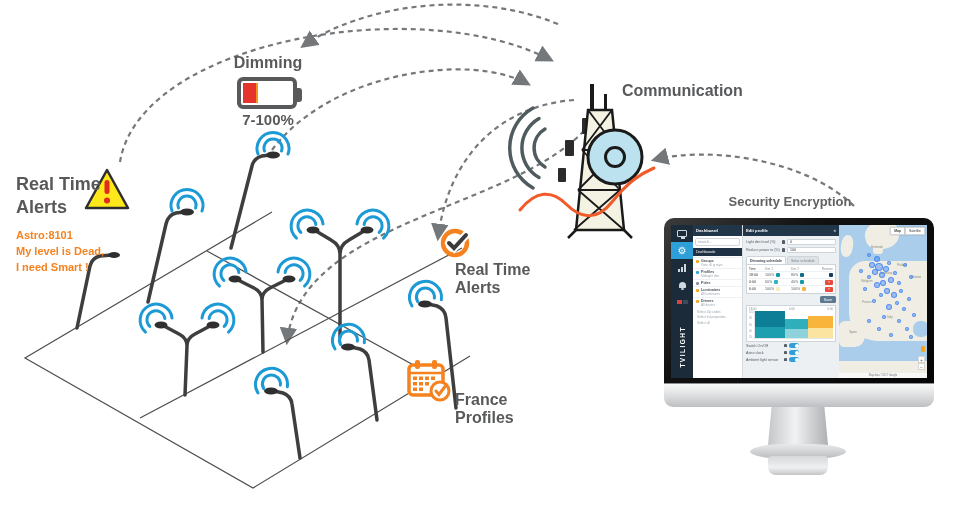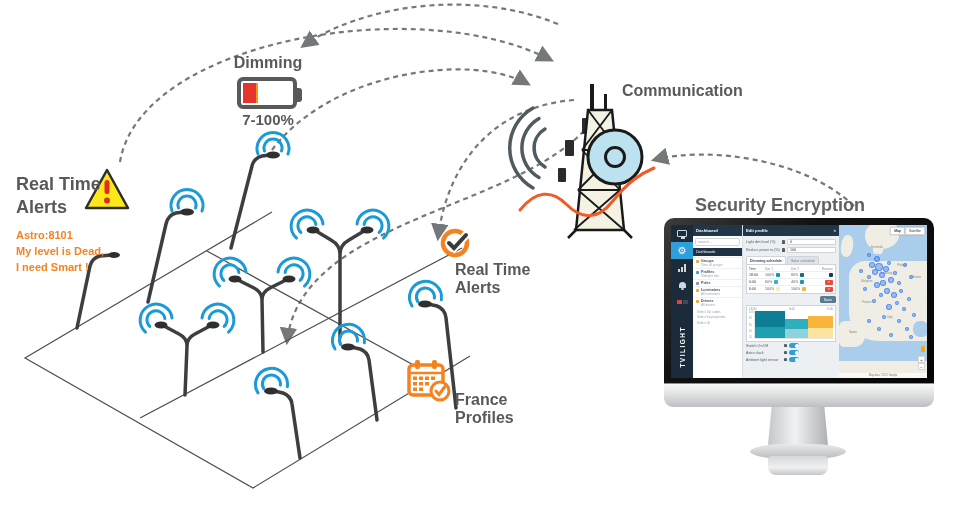--- a/index.html
+++ b/index.html
@@ -8,21 +8,21 @@
   .stage *{box-sizing:border-box;}
 
   
   .lbl{position:absolute;color:#58595B;font-weight:bold;line-height:1.12;}
   .lbl-dimming{left:218px;top:54px;width:100px;text-align:center;font-size:16px;}
   .lbl-range{left:218px;top:112px;width:100px;text-align:center;font-size:15px;}
   .lbl-alerts{left:16px;top:173px;font-size:18px;line-height:1.25;}
   .alert-msg{position:absolute;left:16px;top:228px;color:#F5821F;font-weight:bold;
              font-size:11px;line-height:1.45;}
   .lbl-comm{left:622px;top:82px;font-size:16px;}
-  .lbl-security{left:695px;top:195px;width:190px;text-align:left;font-size:18px;color:#5F6062;}
+  .lbl-security{left:695px;top:195px;width:190px;text-align:center;font-size:13px;color:#5F6062;}
   .lbl-rtc{left:455px;top:261px;font-size:16px;}
   .lbl-sched{left:455px;top:391px;font-size:16px;}
 
   
   .battery{position:absolute;left:237px;top:77px;width:60px;height:32px;
            border:4px solid #58595B;border-radius:6px;background:#fff;}
   .battery .fill{position:absolute;left:2px;top:2px;width:15px;height:20px;background:#E5342B;
                  border-right:2px solid #F7941D;}
   .battery .term{position:absolute;right:-9px;top:7px;width:6px;height:14px;background:#58595B;
                  border-radius:0 3px 3px 0;}

